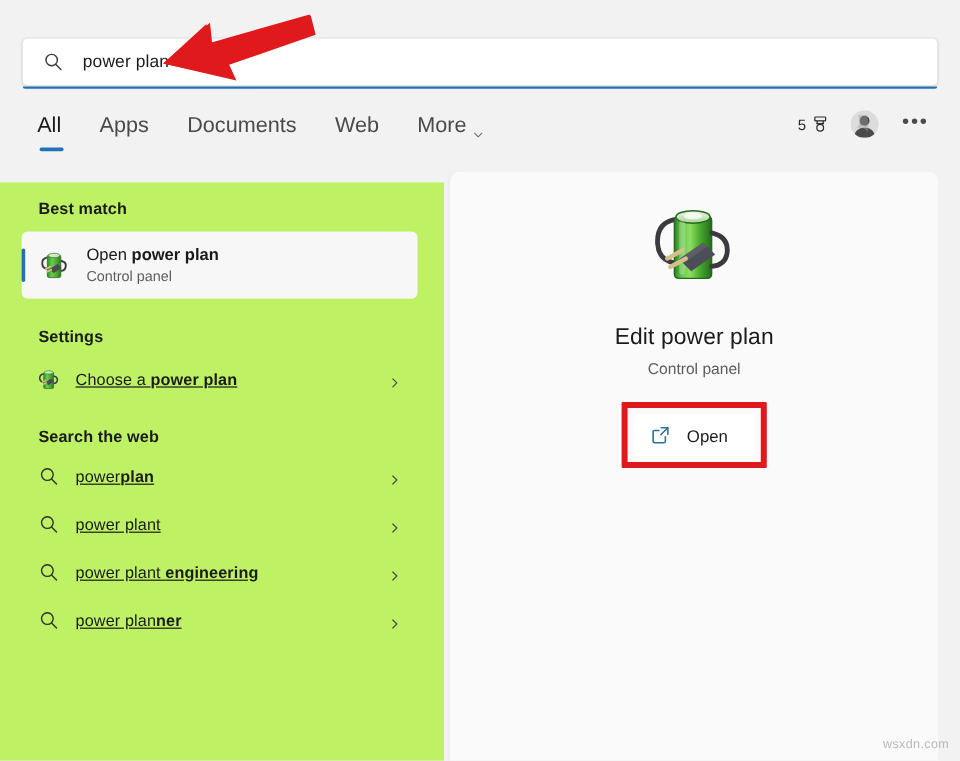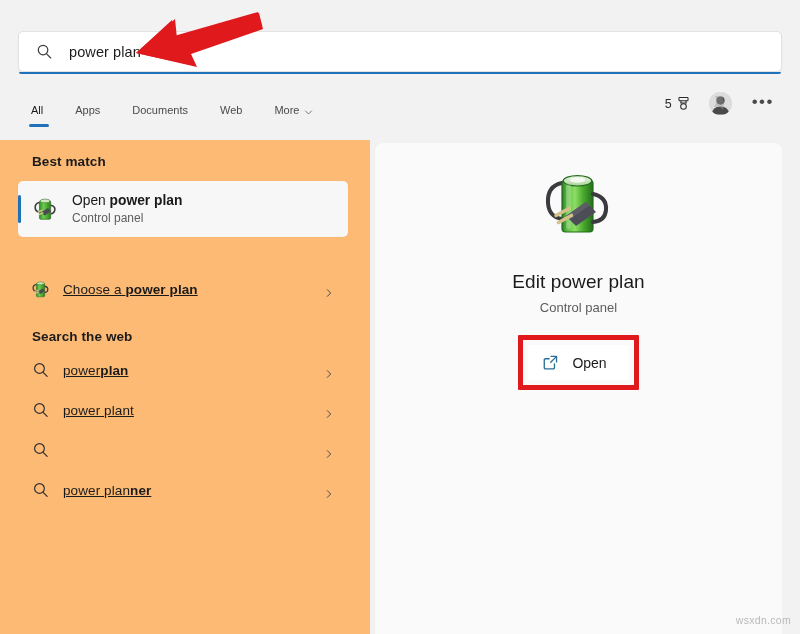--- a/index.html
+++ b/index.html
@@ -75,29 +75,28 @@
     display: flex;
     align-items: flex-start;
   }
   .tabs {
     display: flex;
     align-items: flex-start;
     gap: 0px;
   }
   .tab {
     position: relative;
-    font-size: 11px;
+    font-size: 18px;
     color: #4a4a4a;
     padding: 2px 16px 0 16px;
     cursor: default;
     display: flex;
     align-items: center;
     gap: 5px;
     white-space: nowrap;
-    margin-top: 10px;
   }
   .tab:first-child { padding-left: 13px; }
   .tab.active { color: #1a1a1a; }
   .tab .underline {
     position: absolute;
     left: 50%;
     transform: translateX(-50%);
     bottom: -11px;
     width: 20px;
     height: 3px;
@@ -140,24 +139,24 @@
     letter-spacing: 1.5px;
     line-height: 1;
     margin-top: -4px;
     margin-right: 6px;
   }
 
   
   .left-panel {
     position: absolute;
     left: 0px;
-    top: 140px;
+    top: 152px;
     width: 370px;
     bottom: 0;
-    background: #fdba74;
+    background: #bef264;
   }
   .right-panel {
     position: absolute;
     left: 375px;
     top: 143px;
     width: 407px;
     bottom: 0px;
     background: #fafafa;
     border-radius: 8px 8px 0 0;
     box-shadow: -1px 0 2px rgba(0,0,0,0.025);
@@ -381,20 +380,21 @@
           </svg>
         </span>
         <div class="bm-texts">
           <div class="bm-title"><span>Open </span><b>power plan</b></div>
           <div class="bm-sub">Control panel</div>
         </div>
       </div>
     </div>
 
     <div style="padding-top:24px">
+      <div class="section-title">Settings</div>
       <div style="height:8px"></div>
       <div class="row">
         <span class="row-icon app">
           <svg viewBox="0 0 24 24" width="22" height="22">
             <defs>
               <linearGradient id="battB" x1="0" y1="0" x2="1" y2="0">
                 <stop offset="0%" stop-color="#2e8b2e"></stop>
                 <stop offset="35%" stop-color="#6ecc4e"></stop>
                 <stop offset="70%" stop-color="#49a830"></stop>
                 <stop offset="100%" stop-color="#2b7a22"></stop>
@@ -453,20 +453,21 @@
         </span>
       </div>
 
       <div class="row">
         <span class="row-icon">
           <svg viewBox="0 0 20 20" fill="none" stroke="currentColor" stroke-width="1.3">
             <circle cx="8.3" cy="8.3" r="5.4"></circle>
             <line x1="12.4" y1="12.6" x2="16.8" y2="17.1" stroke-linecap="round"></line>
           </svg>
         </span>
+        <span class="row-label"><span>power plant </span><b>engineering</b></span>
         <span class="row-chev">
           <svg viewBox="0 0 12 12" fill="none" stroke="currentColor" stroke-width="1.2">
               <polyline points="4,2 8,6 4,10" stroke-linecap="round" stroke-linejoin="round"></polyline>
             </svg>
         </span>
       </div>
 
       <div class="row">
         <span class="row-icon">
           <svg viewBox="0 0 20 20" fill="none" stroke="currentColor" stroke-width="1.3">

